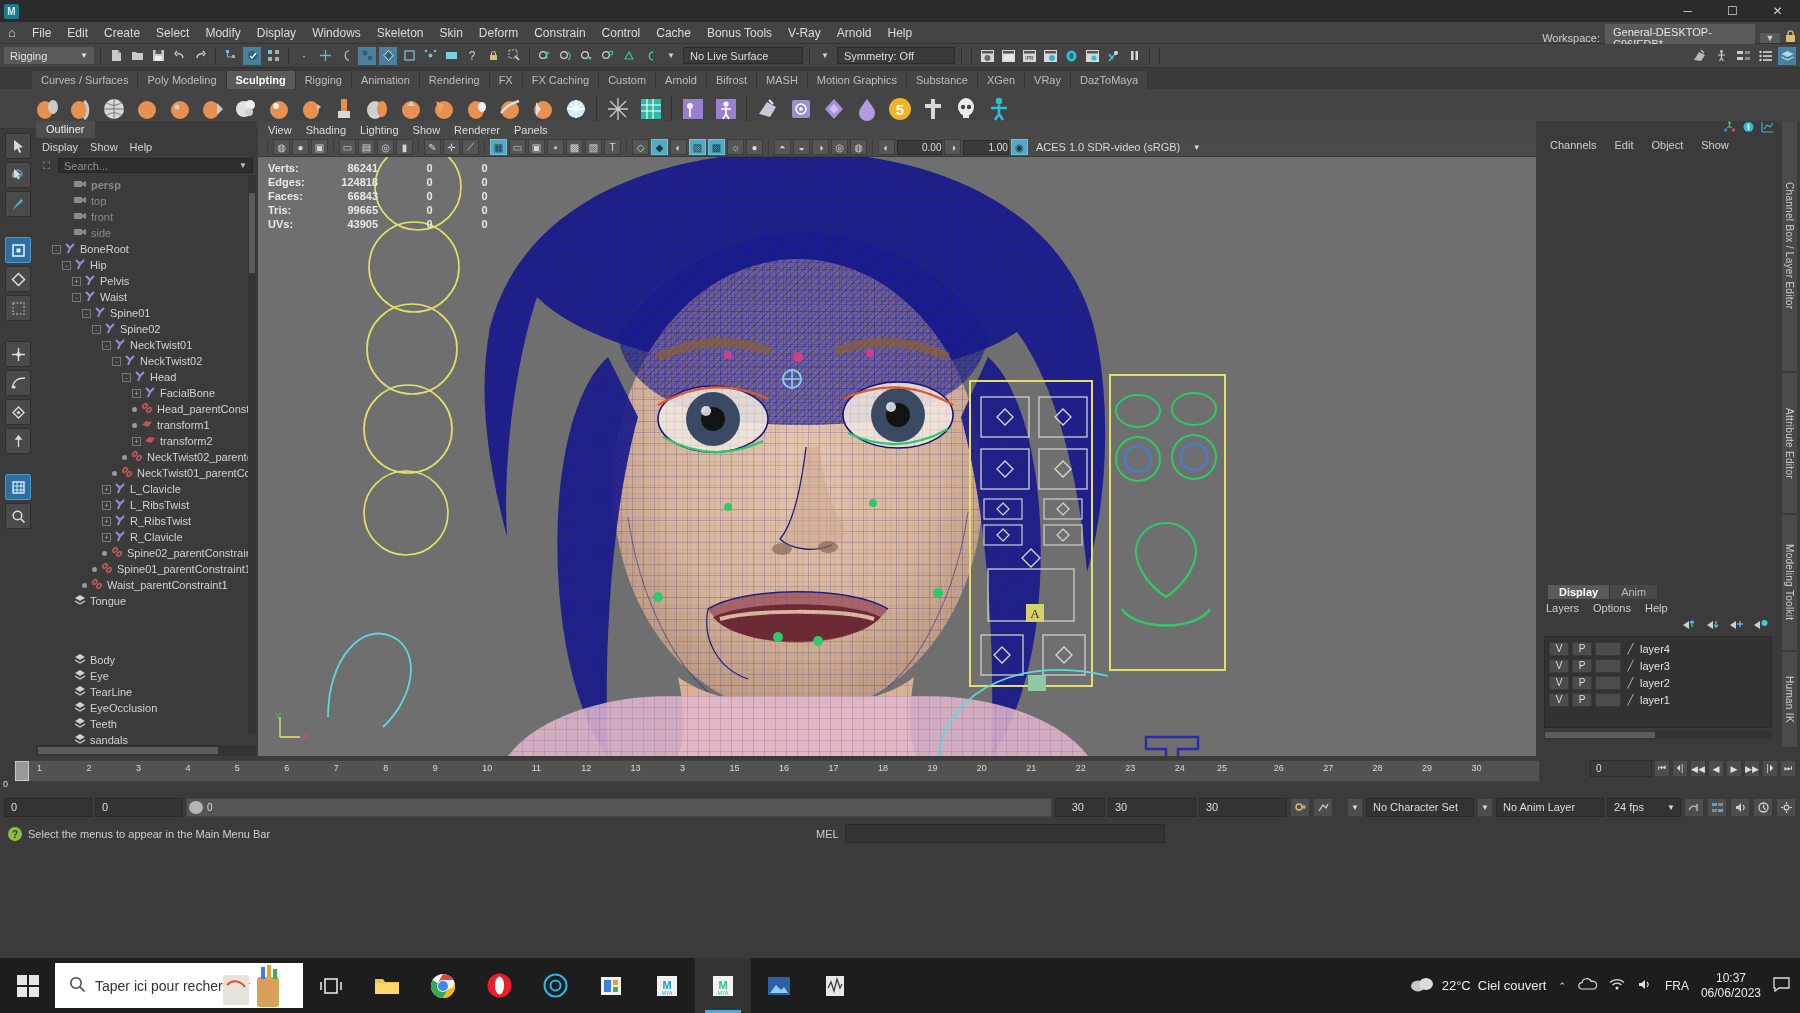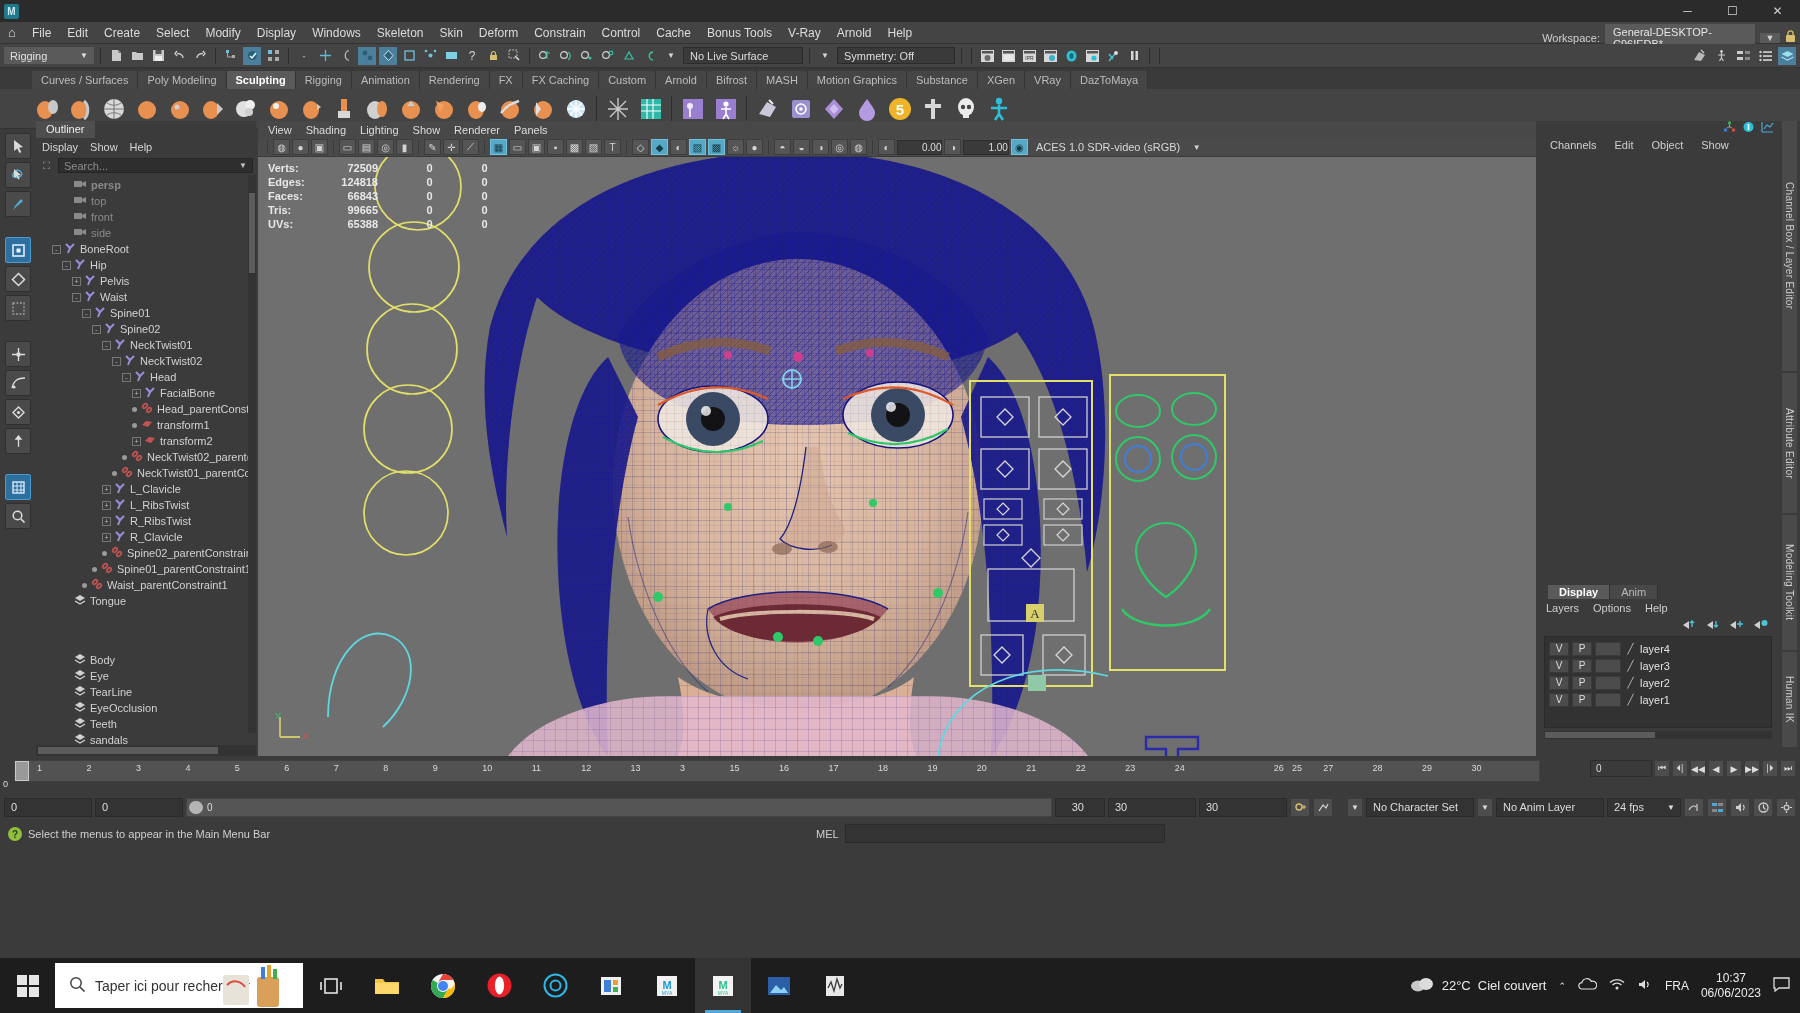--- a/index.html
+++ b/index.html
@@ -1259,21 +1259,21 @@
         <text x="-5" y="2" font-size="9" fill="#2fc96a" font-family="Liberation Sans">Y</text>
         <text x="22" y="22" font-size="9" fill="#e05050" font-family="Liberation Sans">X</text>
       </g>
     </svg>
 
     <div id="hud">
       <table>
         <tbody>
             <tr>
           <td class="k">Verts:</td>
-          <td class="v1">72509</td>
+          <td class="v1">86241</td>
           <td class="v2">0</td>
           <td class="v3">0</td>
         </tr>
         <tr>
           <td class="k">Edges:</td>
           <td class="v1">124818</td>
           <td class="v2">0</td>
           <td class="v3">0</td>
         </tr>
         <tr>
@@ -1283,21 +1283,21 @@
           <td class="v3">0</td>
         </tr>
         <tr>
           <td class="k">Tris:</td>
           <td class="v1">99665</td>
           <td class="v2">0</td>
           <td class="v3">0</td>
         </tr>
         <tr>
           <td class="k">UVs:</td>
-          <td class="v1">65388</td>
+          <td class="v1">43905</td>
           <td class="v2">0</td>
           <td class="v3">0</td>
         </tr>
       </tbody>
         </table>
     </div>
   </div>
 </div>
 
 <div id="rightpanel">
@@ -1417,21 +1417,21 @@
         <span class="tick" style="left: 714.533px;">15</span>
         <span class="tick" style="left: 764px;">16</span>
         <span class="tick" style="left: 813.467px;">17</span>
         <span class="tick" style="left: 862.933px;">18</span>
         <span class="tick" style="left: 912.4px;">19</span>
         <span class="tick" style="left: 961.867px;">20</span>
         <span class="tick" style="left: 1011.33px;">21</span>
         <span class="tick" style="left: 1060.8px;">22</span>
         <span class="tick" style="left: 1110.27px;">23</span>
         <span class="tick" style="left: 1159.73px;">24</span>
-        <span class="tick" style="left: 1277px;">25</span>
+        <span class="tick" style="left: 1202px;">25</span>
         <span class="tick" style="left: 1258.67px;">26</span>
         <span class="tick" style="left: 1308.13px;">27</span>
         <span class="tick" style="left: 1357.6px;">28</span>
         <span class="tick" style="left: 1407.07px;">29</span>
         <span class="tick" style="left: 1456.53px;">30</span>
       </div>
     <div id="tlcursor"></div>
   </div>
   <div id="tlcursorlbl">0</div>
   <div id="tlright">

